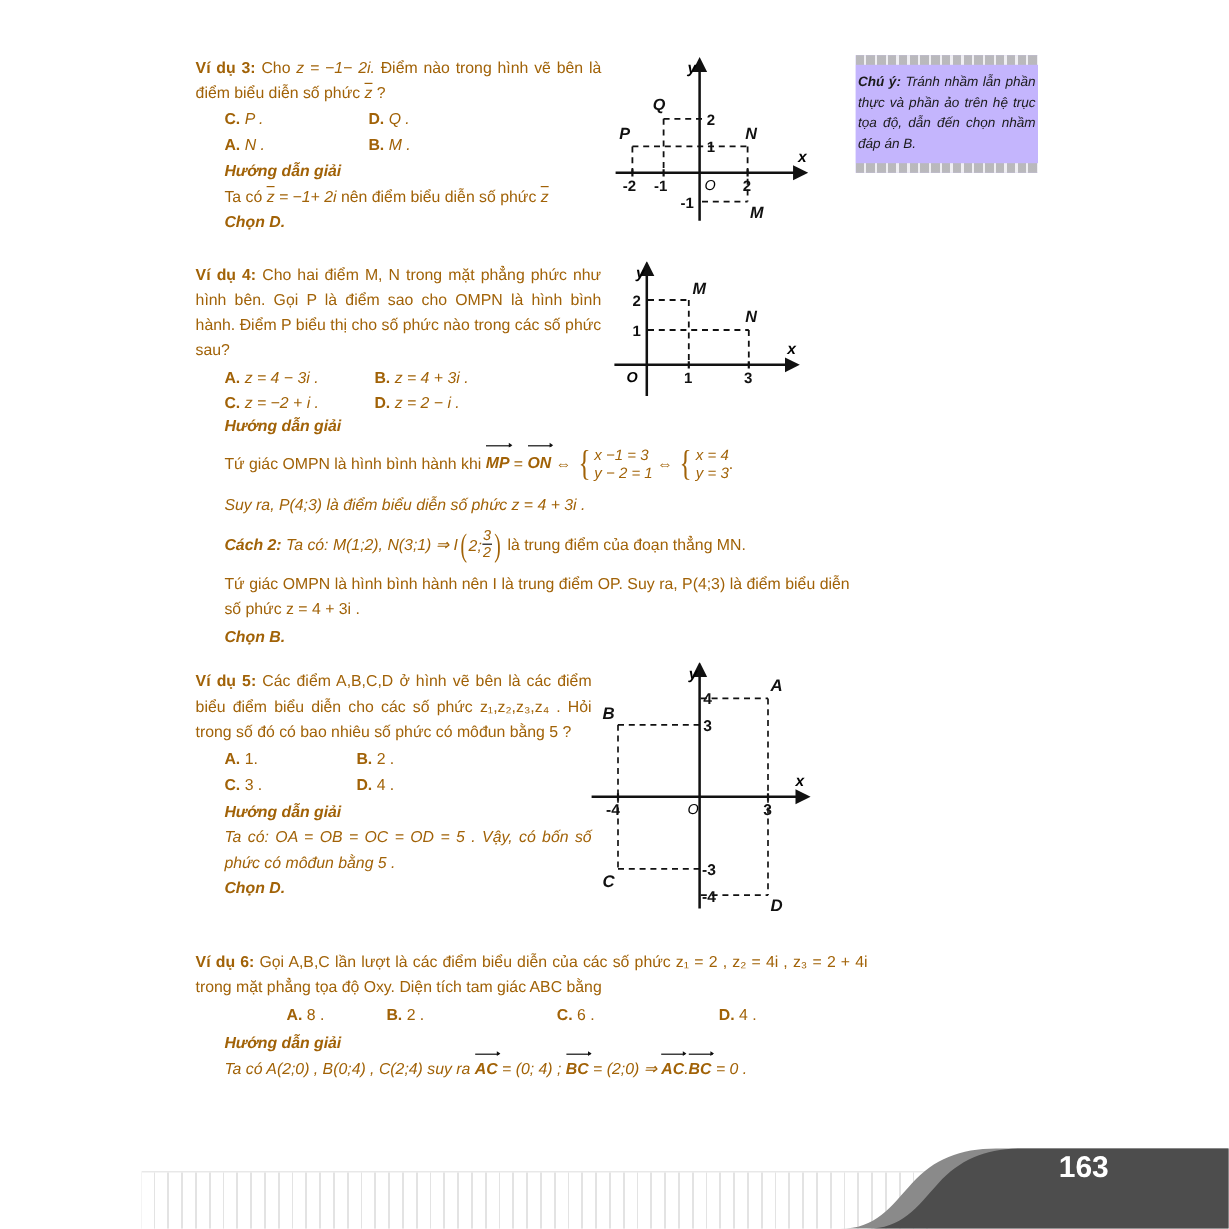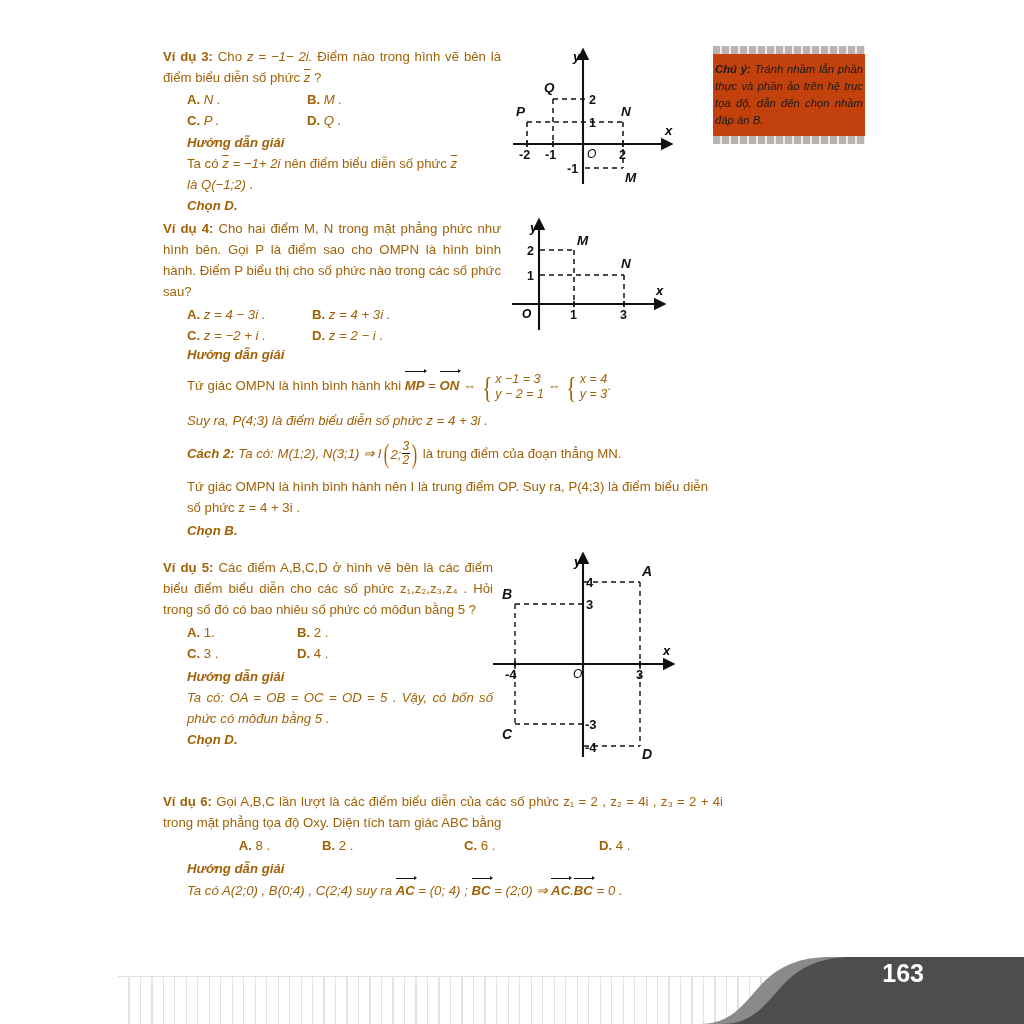--- a/index.html
+++ b/index.html
@@ -57,21 +57,21 @@
 
   .para { margin:0 0 0 0; text-align:justify; }
   .indent { padding-left:24px; }
 
   .opts { display:flex; padding-left:24px; }
   .opt { }
 
   
   .note {
     position:absolute; left:713px; top:46px; width:152px;
-    background:#c2410c;
+    background:#c4b5fd;
   }
   .note .band {
     height:8px;
     background:
       repeating-linear-gradient(to right,#b9b9b9 0 7px,#f2f2f2 7px 9px);
     opacity:.95;
   }
   .note .body {
     font-size:11.3px; line-height:17px; font-style:italic;
     color:#1a1a1a; padding:7px 2px 7px 2px; text-align:justify;
@@ -99,33 +99,32 @@
     <div class="body">
       <span class="bi">Chú ý:</span><span> Tránh nhầm lẫn phần thực và phần ảo trên hệ trục tọa độ, dẫn đến chọn nhầm đáp án B.</span>
     </div>
     <div class="band"></div>
   </div>
 
   <div class="col-left txt" style="top:46px;">
     <p class="para">
       <span class="b">Ví dụ 3:</span><span> Cho </span><span class="mi">z = −1− 2i.</span><span> Điểm nào trong hình vẽ bên là điểm biểu diễn số phức </span><span class="mi ovl">z</span><span> ?</span>
     </p>
+    <div class="opts">
+      <div class="opt" style="width:120px;"><span class="b">C.</span> <span class="mi">P .</span></div>
+      <div class="opt"><span class="b">D.</span> <span class="mi">Q .</span></div>
+    </div>
     <div class="opts" style="margin-top:1px;">
       <div class="opt" style="width:120px;"><span class="b">A.</span> <span class="mi">N .</span></div>
       <div class="opt"><span class="b">B.</span> <span class="mi">M .</span></div>
     </div>
-    <div class="opts">
-      <div class="opt" style="width:120px;"><span class="b">C.</span> <span class="mi">P .</span></div>
-      <div class="opt"><span class="b">D.</span> <span class="mi">Q .</span></div>
-    </div>
     <p class="para indent bi" style="margin-top:1px;">Hướng dẫn giải</p>
     <p class="para indent">
       <span>Ta có </span><span class="mi ovl">z</span><span class="mi"> = −1+ 2i</span><span> nên điểm biểu diễn số phức </span><span class="mi ovl">z</span>
     </p>
-    <p class="para indent"><span class="mi">là Q(−1;2) .</span></p>
     <p class="para indent bi">Chọn D.</p>
   </div>
 
   <div class="fig" style="left:505px; top:44px;">
     <svg width="175" height="150" viewBox="0 0 175 150">
       <defs>
         <marker id="ah" markerWidth="7" markerHeight="7" refX="1" refY="3" orient="auto">
           <path d="M0,0 L6,3 L0,6 z" fill="#111"></path>
         </marker>
       </defs>

